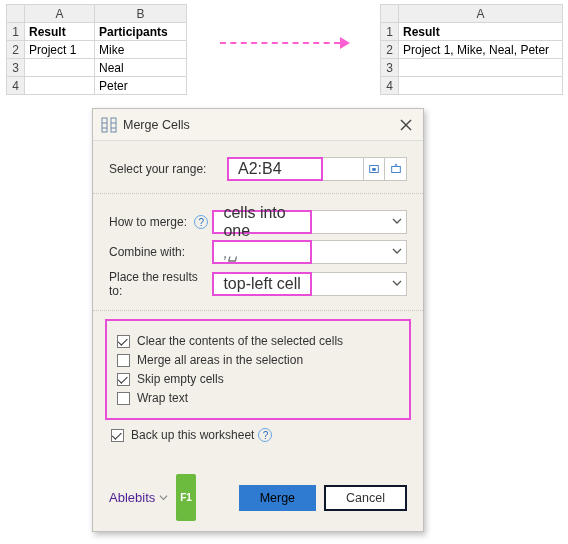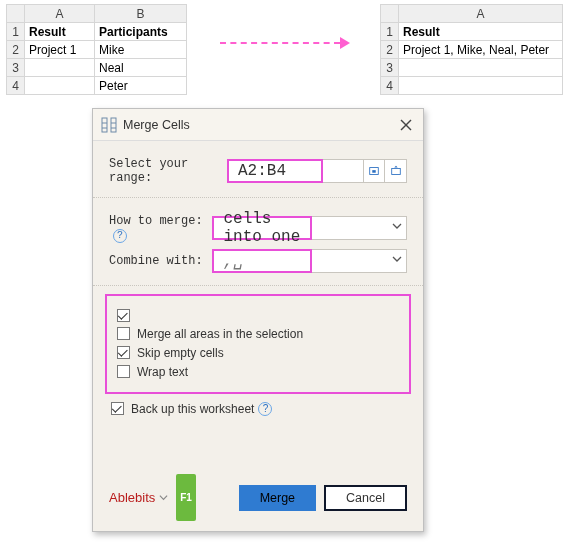--- a/index.html
+++ b/index.html
@@ -90,21 +90,20 @@
     background: #f7f4ee;
   }
   .titlebar .ticon { width:16px; height:16px; margin-right:6px; }
   .titlebar .title { flex:1; font-size:12.5px; color:#333; }
   .titlebar .xbtn { width:18px; height:18px; display:flex; align-items:center; justify-content:center; cursor:pointer; }
   .titlebar .xbtn svg { width:12px; height:12px; }
 
   .section {
     padding: 10px 16px 6px 16px;
     border-bottom: 1px dotted #c9c6bf;
-    font-family: Liberation Mono, monospace;
   }
   .section:last-of-type { border-bottom: none; }
 
   .row {
     display: flex;
     align-items: center;
     margin: 6px 0;
   }
   .row .lbl { width: 118px; color:#333; }
   .help {
@@ -150,21 +149,21 @@
     content:""; width:8px; height:4px; border-left:1.6px solid #333; border-bottom:1.6px solid #333;
     transform: rotate(-45deg) translate(0,-1px);
   }
 
   .backup { margin: 4px 18px 10px 18px; }
 
   .footer {
     position:absolute; bottom:10px; left:16px; right:16px;
     display:flex; align-items:center;
   }
-  .brand { color:#b91c1c; font-size:13px; display:flex; align-items:center; gap:4px; }
+  .brand { color:#4c1d95; font-size:13px; display:flex; align-items:center; gap:4px; }
   .brand .chev svg { width:9px; height:9px; }
   .f1 {
     margin-left:8px; background:#6cba3e; color:#fff; font-weight:bold;
     font-size:10px; padding:18px 4px; border-radius:2px;
   }
   .btn {
     height:26px; padding:0 20px; display:flex; align-items:center; justify-content:center;
     font-size:12.5px; cursor:pointer; margin-left:8px;
   }
   .btn-primary { background:#2f7bd1; color:#000000; border:1px solid #2f7bd1; }
@@ -296,25 +295,37 @@
       <span class="lbl">Combine with:</span>
       <div class="select-wrap">
         <div class="txtbox" style="font-style:italic; color:#777;">,␣</div>
         <div class="rest">
             <span class="chev"><svg viewBox="0 0 10 10">
                 <path d="M1 3 L5 7 L9 3" fill="none" stroke="#555" stroke-width="1.3"></path>
               </svg></span>
           </div>
       </div>
     </div>
+    <div class="row">
+      <span class="lbl">Place the results to:</span>
+      <div class="select-wrap">
+        <div class="txtbox">top-left cell</div>
+        <div class="rest">
+            <span class="chev"><svg viewBox="0 0 10 10">
+                <path d="M1 3 L5 7 L9 3" fill="none" stroke="#555" stroke-width="1.3"></path>
+              </svg></span>
+          </div>
+      </div>
+    </div>
   </div>
 
   <div class="check-area">
     <div class="chk-row">
       <span class="chk checked"></span>
+      <span>Clear the contents of the selected cells</span>
     </div>
     <div class="chk-row">
       <span class="chk"></span>
       <span>Merge all areas in the selection</span>
     </div>
     <div class="chk-row">
       <span class="chk checked"></span>
       <span>Skip empty cells</span>
     </div>
     <div class="chk-row">

